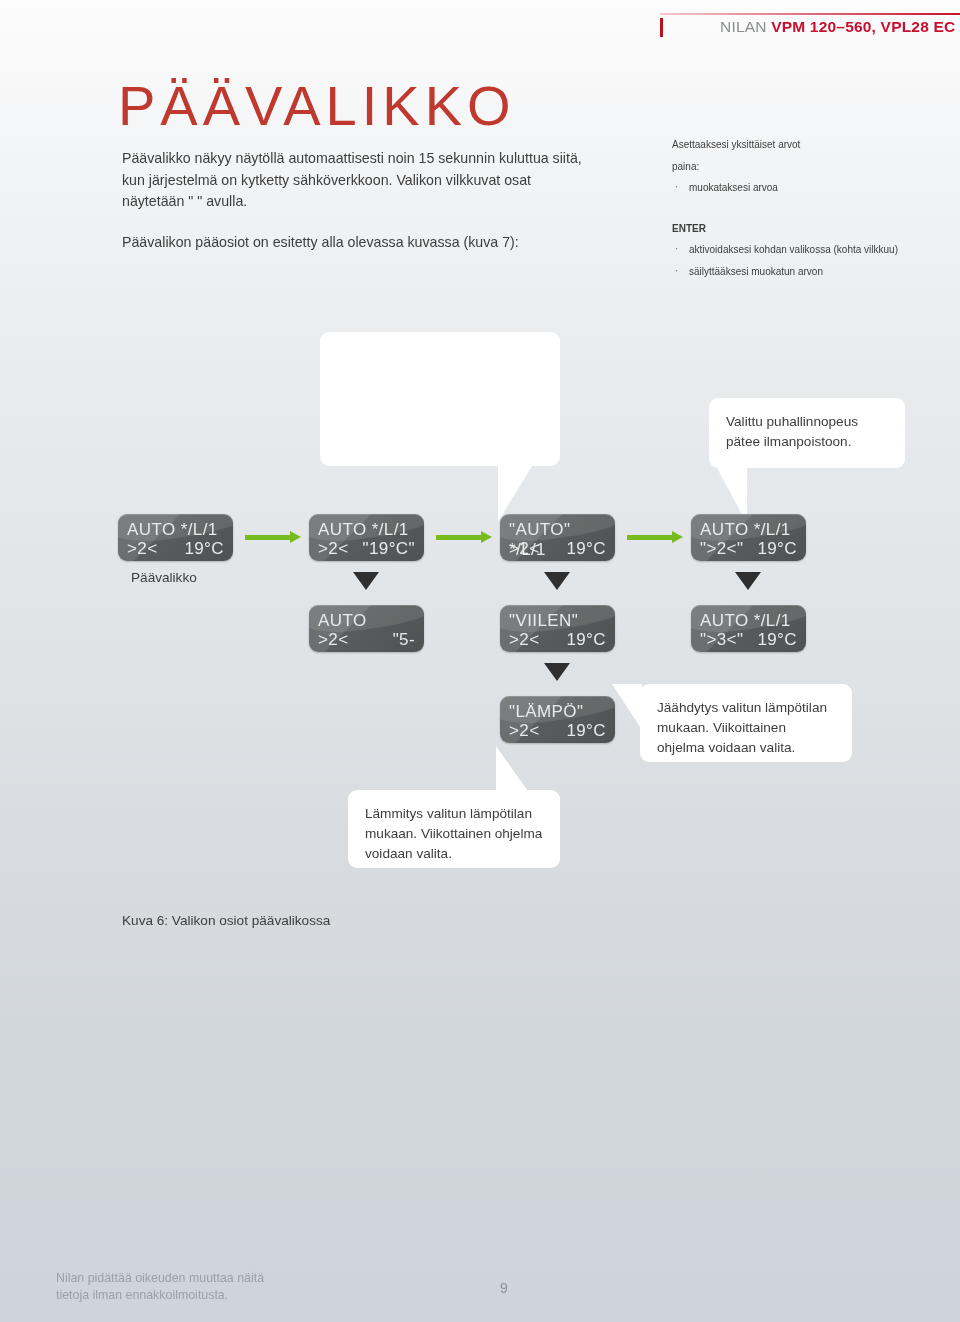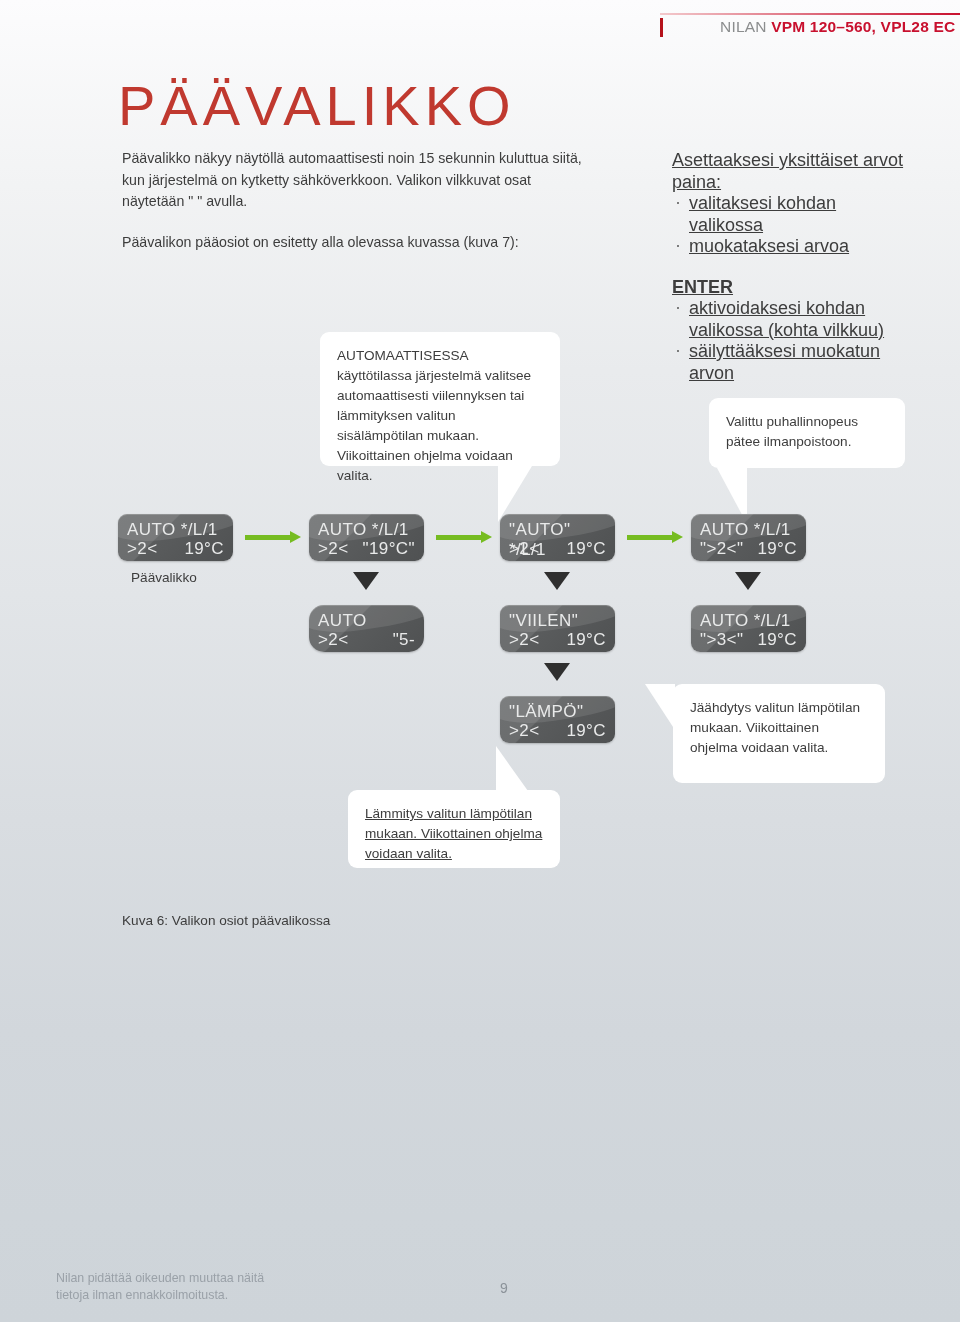--- a/index.html
+++ b/index.html
@@ -24,22 +24,22 @@
     position:absolute;left:118px;top:78px;
     font-size:56px;line-height:1;font-weight:300;color:#c0392f;
     letter-spacing:5px;
   }
 
   
   .intro{position:absolute;left:122px;top:148px;width:470px;
          font-size:14.2px;line-height:21.5px;color:#3d3d3d;}
   .intro p{margin:0 0 19px 0;}
 
-  .rightcol{position:absolute;left:672px;top:150px;width:240px;
-            font-size:18px;line-height:21.5px;color:#3d3d3d;text-decoration:underline;}
+  .rightcol{position:absolute;left:672px;top:134px;width:240px;
+            font-size:10px;line-height:21.5px;color:#3d3d3d;}
   .rightcol p{margin:0;}
   .rightcol .spacer{height:19px;}
   .rightcol .bold{font-weight:700;}
   .rightcol ul{margin:0;padding:0;list-style:none;}
   .rightcol li{position:relative;padding-left:17px;}
   .rightcol li:before{content:"·";position:absolute;left:3px;top:-1px;color:#6a6a6a;}
 
   
   .callout{position:absolute;background:#ffffff;border-radius:9px;
            font-size:13.6px;line-height:20px;color:#3d3d3d;
@@ -47,25 +47,25 @@
   .callout .tail{position:absolute;width:0;height:0;}
 
   #callout-auto{left:320px;top:332px;width:240px;height:134px;}
   #callout-auto .tail{left:178px;top:134px;border-left:0 solid transparent;
       border-right:34px solid transparent;border-top:56px solid #ffffff;}
 
   #callout-fan{left:709px;top:398px;width:196px;height:70px;}
   #callout-fan .tail{left:8px;top:70px;border-left:30px solid transparent;
       border-right:0px solid transparent;border-top:56px solid #ffffff;}
 
-  #callout-cool{left:673px;top:684px;width:212px;height:99px;}
+  #callout-cool{left:640px;top:684px;width:212px;height:78px;}
   #callout-cool .tail{left:-28px;top:0px;border-right:30px solid #ffffff;
       border-top:0 solid transparent;border-bottom:46px solid transparent;}
 
-  #callout-heat{left:348px;top:790px;width:212px;height:78px;text-decoration:underline;}
+  #callout-heat{left:348px;top:790px;width:212px;height:78px;}
   #callout-heat .tail{left:148px;top:-44px;border-left:0 solid transparent;
       border-right:32px solid transparent;border-bottom:45px solid #ffffff;}
 
   
   .lcd{position:absolute;width:115px;height:47px;border-radius:9px;
        overflow:hidden;box-sizing:border-box;
        background:linear-gradient(135deg,#6e7071 0%,#6b6d6e 38%,#5a5c5d 39%,#4f5152 100%);
        box-shadow:inset 0 1px 0 rgba(255,255,255,.18),0 1px 2px rgba(0,0,0,.22);}
   .lcd:after{content:"";position:absolute;left:-10%;top:-40%;width:130%;height:90%;
        background:rgba(255,255,255,.10);
@@ -114,33 +114,31 @@
 
 <div class="intro">
   <p>Päävalikko näkyy näytöllä automaattisesti noin 15 sekunnin kuluttua siitä, kun järjestelmä on kytketty sähköverkkoon. Valikon vilkkuvat osat näytetään " " avulla.</p>
   <p>Päävalikon pääosiot on esitetty alla olevassa kuvassa (kuva 7):</p>
 </div>
 
 <div class="rightcol">
   <p>Asettaaksesi yksittäiset arvot</p>
   <p>paina:</p>
   <ul>
-    <li>valitaksesi kohdan valikossa</li>
     <li>muokataksesi arvoa</li>
   </ul>
   <div class="spacer"></div>
   <p class="bold">ENTER</p>
   <ul>
     <li>aktivoidaksesi kohdan valikossa (kohta vilkkuu)</li>
     <li>säilyttääksesi muokatun arvon</li>
   </ul>
 </div>
 
 <div class="callout" id="callout-auto">
-  <span>AUTOMAATTISESSA käyttötilassa järjestelmä valitsee automaattisesti viilennyksen tai lämmityksen valitun sisälämpötilan mukaan. Viikoittainen ohjelma voidaan valita.</span>
   <span class="tail"></span>
 </div>
 
 <div class="callout" id="callout-fan">
   <span>Valittu puhallinnopeus pätee ilmanpoistoon.</span>
   <span class="tail"></span>
 </div>
 
 <div class="callout" id="callout-cool">
   <span>Jäähdytys valitun lämpötilan mukaan. Viikoittainen ohjelma voidaan valita.</span>
@@ -198,21 +196,21 @@
     <span class="right">19°C</span>
   </div>
 </div>
 
 <div class="label-paavalikko">Päävalikko</div>
 
 <div class="arrow-d" style="left:353px;top:572px;"></div>
 <div class="arrow-d" style="left:544px;top:572px;"></div>
 <div class="arrow-d" style="left:735px;top:572px;"></div>
 
-<div class="lcd" style="left:309px;top:605px;border-radius:15px;">
+<div class="lcd" style="left:309px;top:605px;">
   <div class="l1">AUTO</div>
   <div class="l2">
     <span class="left">&gt;2&lt;</span>
     <span class="right">"5-30°C"</span>
   </div>
 </div>
 
 <div class="lcd" style="left:500px;top:605px;">
   <div class="l1">"VIILEN"</div>
   <div class="l2">

